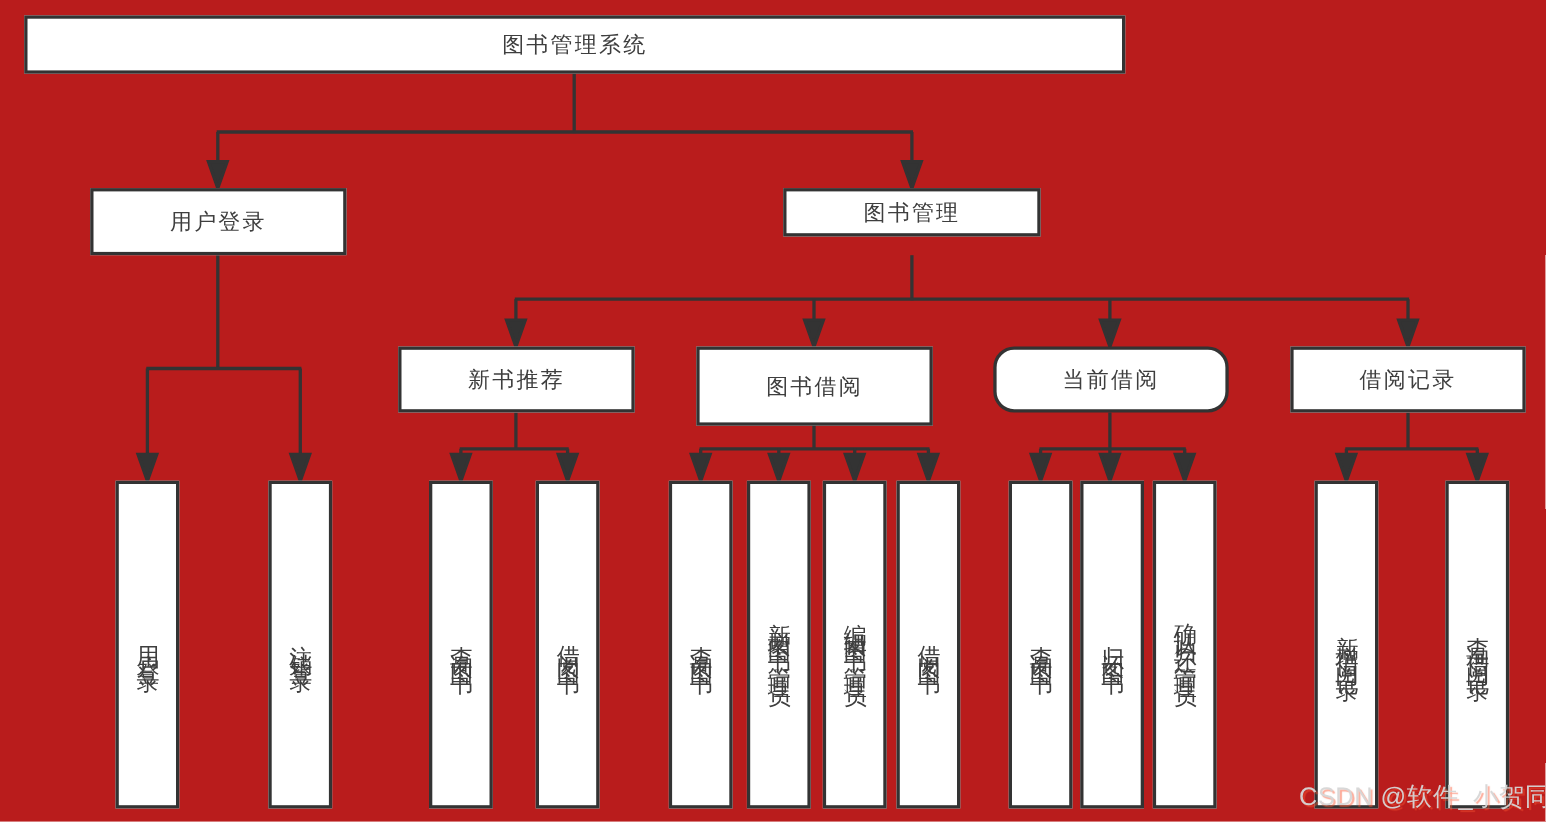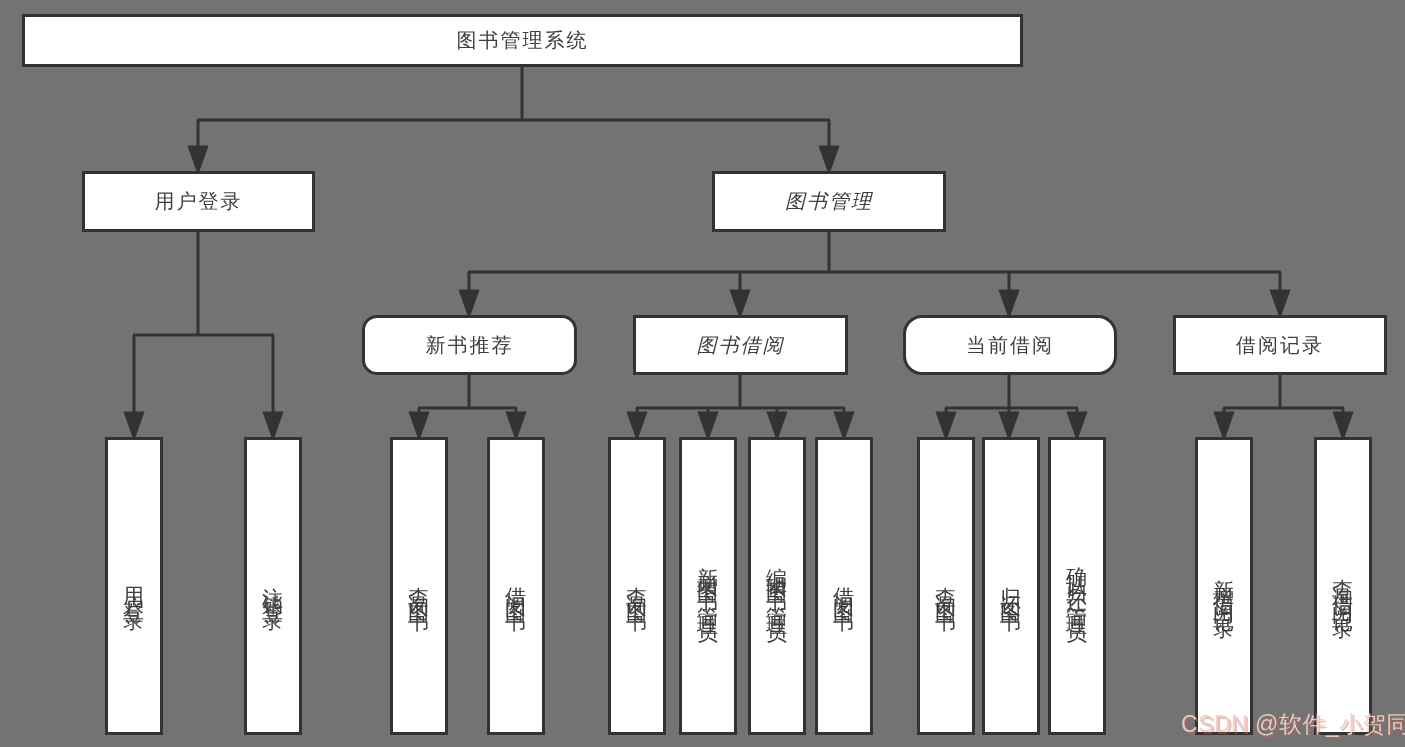--- a/index.html
+++ b/index.html
@@ -1,19 +1,19 @@
 <!DOCTYPE html>
 <html><head>
 <meta charset="utf-8">
 <style>
   html,body{margin:0;padding:0;background:#ffffff;}
   #canvas{
     position:relative;
     width:1405px;height:747px;
-    background:#737373;
+    background:#b91c1c;
     font-family:"Liberation Sans",sans-serif;
     overflow:hidden;
   }
   #wires{position:absolute;left:0;top:0;z-index:0;}
   .hbox{
     position:absolute;
     box-sizing:border-box;
     border:3px solid #333333;
     background:#ffffff;
     display:flex;align-items:center;justify-content:center;
@@ -111,24 +111,24 @@
       <line x1="1224" y1="408" x2="1224" y2="418"></line>
         <polygon points="1215.5,413 1232.5,413 1224,437"></polygon>
       <line x1="1343" y1="408" x2="1343" y2="418"></line>
         <polygon points="1334.5,413 1351.5,413 1343,437"></polygon>
     </g>
   </svg>
 
   <div class="hbox" style="left:22px;top:14px;width:1001px;height:53px;">图书管理系统</div>
 
   <div class="hbox" style="left:82px;top:171px;width:233px;height:61px;">用户登录</div>
-  <div class="hbox" style="left:712px;top:171px;width:234px;height:61px;font-style:italic;">图书管理</div>
+  <div class="hbox" style="left:712px;top:171px;width:234px;height:44px;">图书管理</div>
 
-  <div class="hbox" style="left:362px;top:315px;width:215px;height:60px;border-radius:15px;">新书推荐</div>
-  <div class="hbox" style="left:633px;top:315px;width:215px;height:60px;font-style:italic;">图书借阅</div>
+  <div class="hbox" style="left:362px;top:315px;width:215px;height:60px;">新书推荐</div>
+  <div class="hbox" style="left:633px;top:315px;width:215px;height:72px;">图书借阅</div>
   <div class="hbox" style="left:903px;top:315px;width:214px;height:60px;border-radius:19px;">当前借阅</div>
   <div class="hbox" style="left:1173px;top:315px;width:214px;height:60px;">借阅记录</div>
 
   <div class="leaf" style="left:105px;">
     <span>用户登录</span>
   </div>
   <div class="leaf" style="left:244px;">
     <span>注销登录</span>
   </div>
 

